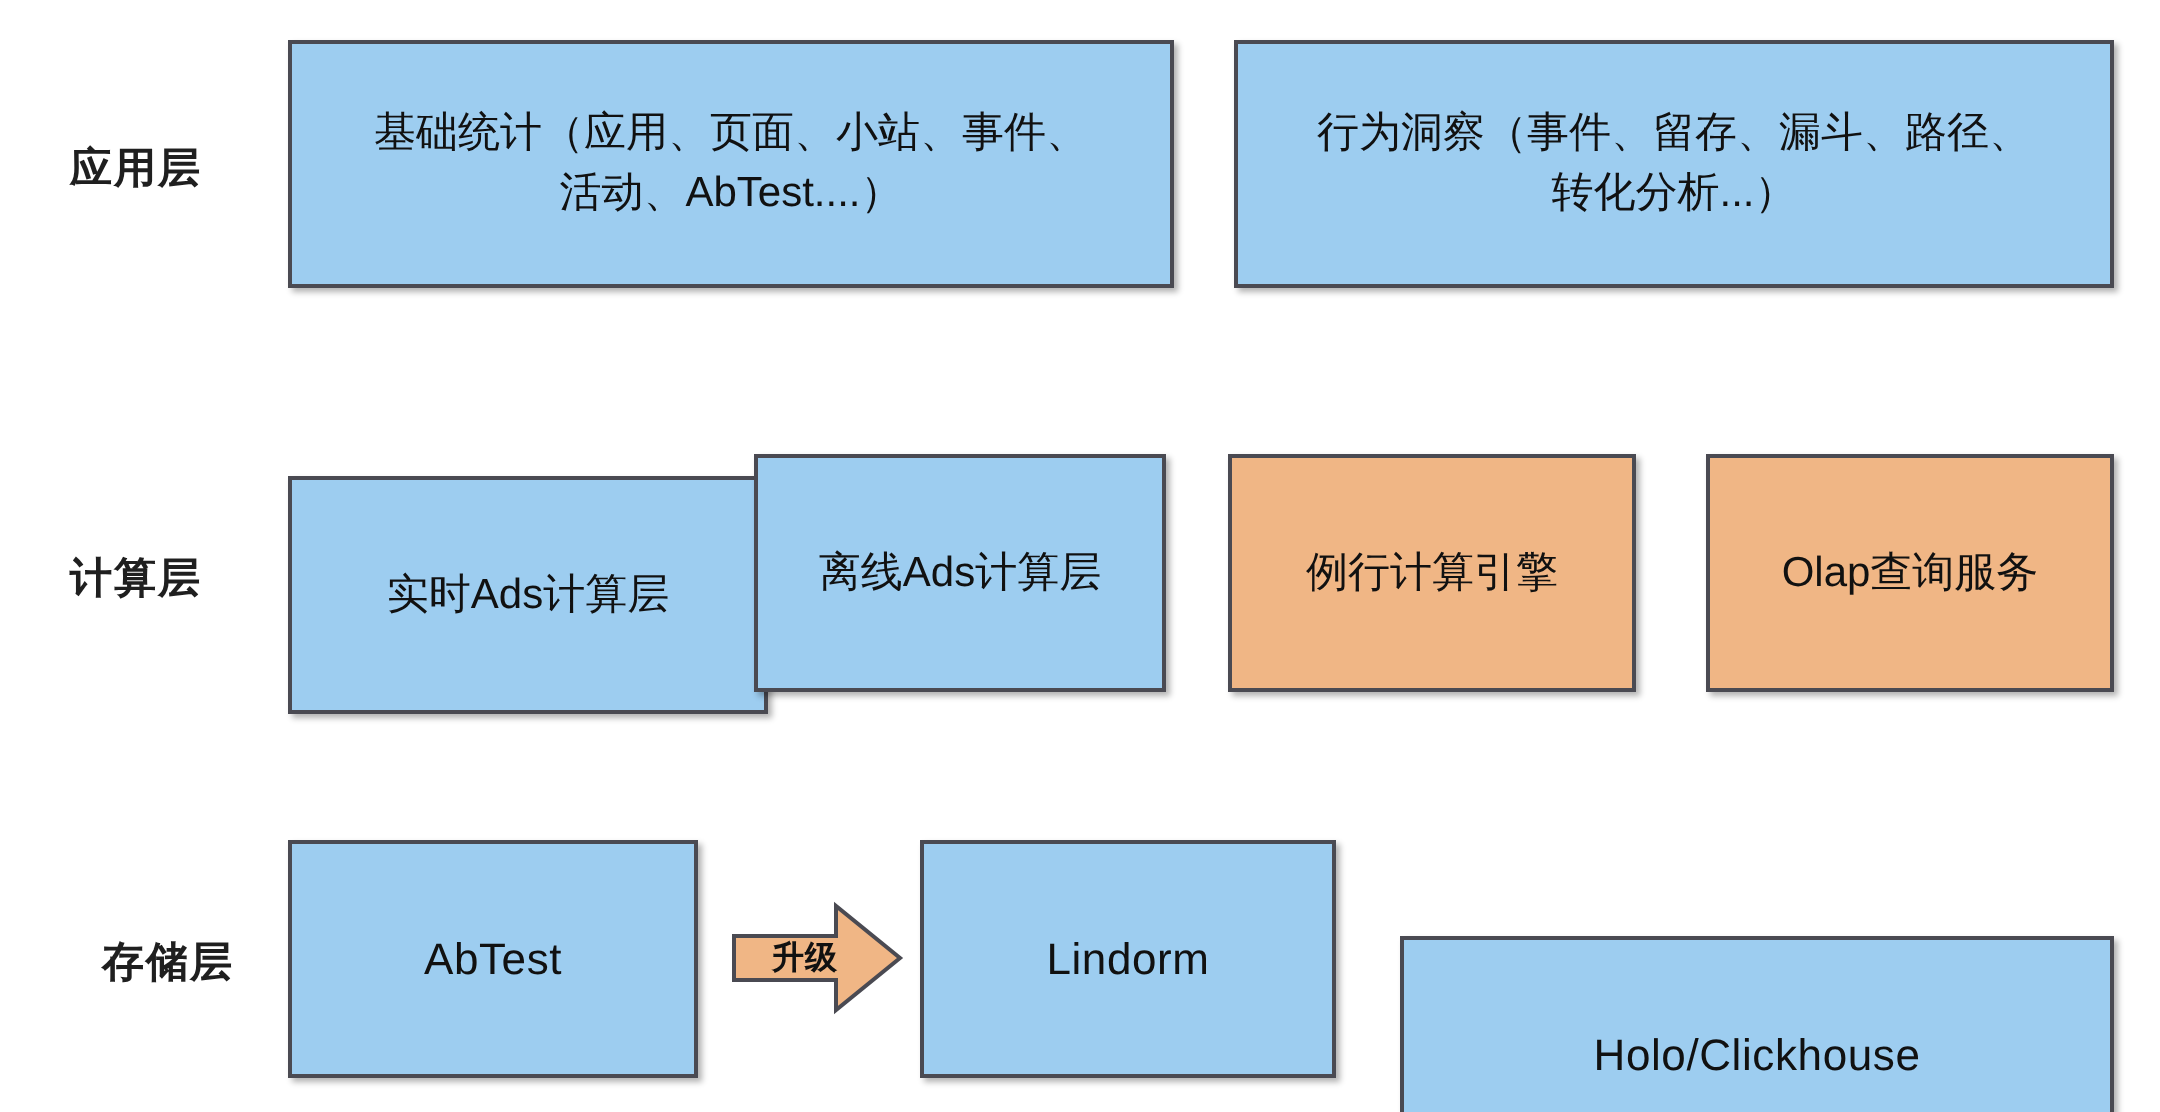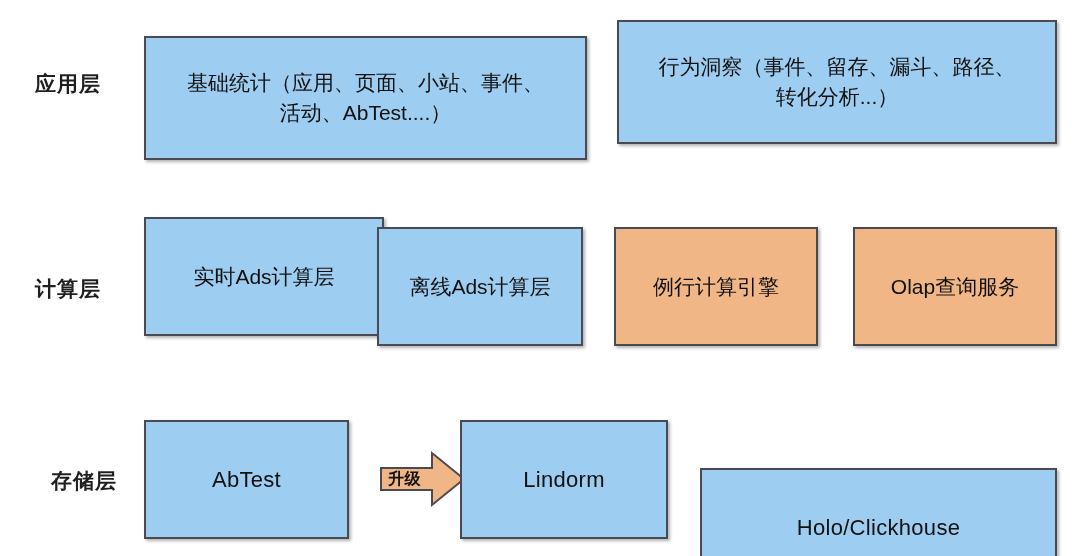--- a/index.html
+++ b/index.html
@@ -83,33 +83,33 @@
     letter-spacing: 0.5px;
   }
 </style>
 </head>
 <body>
 
 <div id="canvas">
 
   <div class="layer-label" style="left:18px; top:70px; width:100px;">应用层</div>
 
-  <div class="node blue wide" style="left:144px; top:36px; width:443px; height:124px;">
+  <div class="node blue wide" style="left:144px; top:20px; width:443px; height:124px;">
     <span class="node-label">基础统计（应用、页面、小站、事件、
 活动、AbTest....）</span>
   </div>
 
   <div class="node blue wide" style="left:617px; top:20px; width:440px; height:124px;">
     <span class="node-label">行为洞察（事件、留存、漏斗、路径、
 转化分析...）</span>
   </div>
 
   <div class="layer-label" style="left:18px; top:275px; width:100px;">计算层</div>
 
-  <div class="node blue" style="left:144px; top:217px; width:240px; height:119px;">
+  <div class="node blue" style="left:144px; top:238px; width:240px; height:119px;">
     <span class="node-label">实时Ads计算层</span>
   </div>
 
   <div class="node blue" style="left:377px; top:227px; width:206px; height:119px;">
     <span class="node-label">离线Ads计算层</span>
   </div>
 
   <div class="node orange" style="left:614px; top:227px; width:204px; height:119px;">
     <span class="node-label">例行计算引擎</span>
   </div>
@@ -117,21 +117,21 @@
   <div class="node orange" style="left:853px; top:227px; width:204px; height:119px;">
     <span class="node-label">Olap查询服务</span>
   </div>
 
   <div class="layer-label" style="left:34px; top:467px; width:100px;">存储层</div>
 
   <div class="node blue latin" style="left:144px; top:420px; width:205px; height:119px;">
     <span class="node-label">AbTest</span>
   </div>
 
-  <div class="block-arrow" style="left:380px; top:450px; width:86px; height:58px;">
+  <div class="block-arrow" style="left:366px; top:450px; width:86px; height:58px;padding-left:12px;">
     <svg width="86" height="58" viewBox="0 0 86 58" aria-hidden="true">
       <polygon points="1,18 52,18 52,3 84,29 52,55 52,40 1,40" fill="#f0b685" stroke="#4a4a52" stroke-width="2" stroke-linejoin="miter"></polygon>
     </svg>
     <span class="arrow-text">升级</span>
   </div>
 
   <div class="node blue latin" style="left:460px; top:420px; width:208px; height:119px;text-align:center;">
     <span class="node-label">Lindorm</span>
   </div>
 

